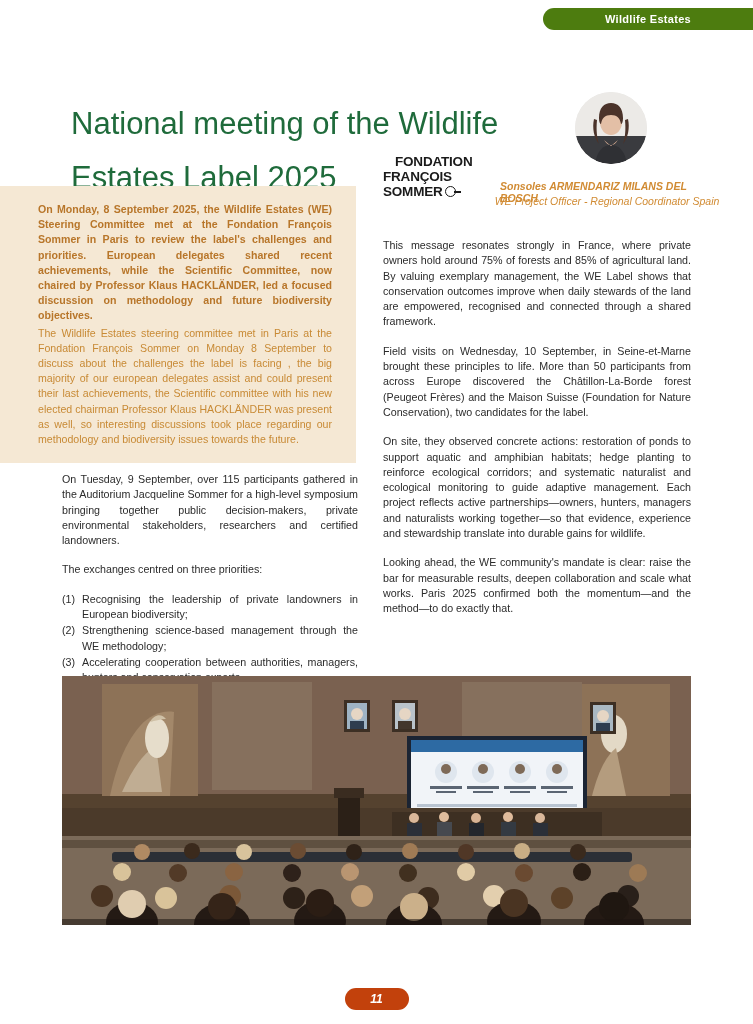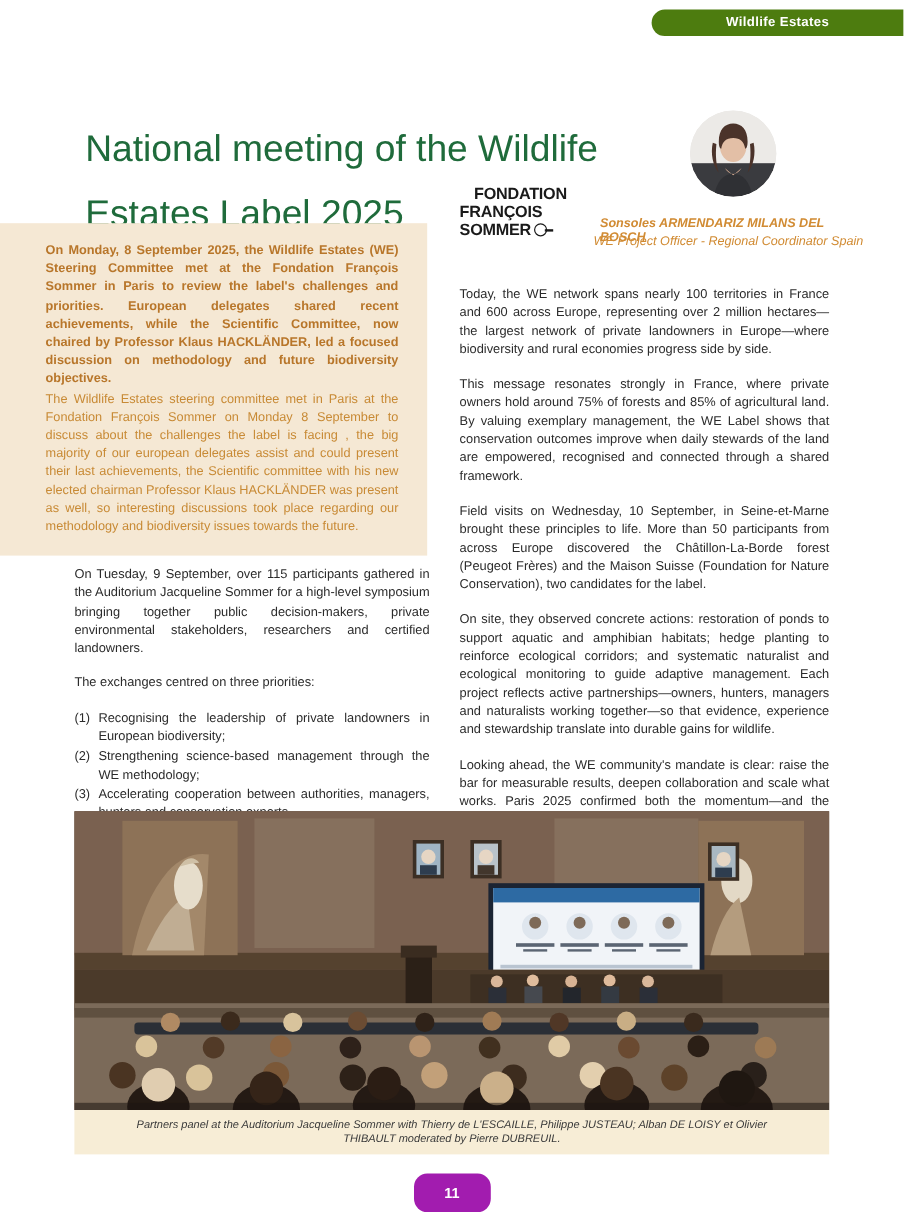--- a/index.html
+++ b/index.html
@@ -188,29 +188,30 @@
     text-align: center;
   }
 
   
   .page-num {
     position: absolute;
     left: 50%;
     transform: translateX(-50%);
     bottom: 14px;
     width: 64px;
-    height: 32px;
-    background: #a21caf;
+    height: 22px;
+    background: #c2410c;
     border-radius: 11px;
     color: #ffffff;
     font-size: 12px;
     font-weight: bold;
     display: flex;
     align-items: center;
     justify-content: center;
+    font-style: italic;
   }
 </style>
 </head>
 <body>
 
 <div class="header-tab">
   <span>Wildlife Estates</span>
 </div>
 
 <h1 class="title">National meeting of the Wildlife Estates Label 2025</h1>
@@ -265,21 +266,20 @@
       <span class="txt">Strengthening science-based management through the WE methodology;</span>
     </div>
     <div class="item">
       <span class="num">(3)</span>
       <span class="txt">Accelerating cooperation between authorities, managers, hunters and conservation experts.</span>
     </div>
   </div>
 </div>
 
 <div class="col-right">
-  <p>Today, the WE network spans nearly 100 territories in France and 600 across Europe, representing over 2 million hectares—the largest network of private landowners in Europe—where biodiversity and rural economies progress side by side.</p>
   <p>This message resonates strongly in France, where private owners hold around 75% of forests and 85% of agricultural land. By valuing exemplary management, the WE Label shows that conservation outcomes improve when daily stewards of the land are empowered, recognised and connected through a shared framework.</p>
   <p>Field visits on Wednesday, 10 September, in Seine-et-Marne brought these principles to life. More than 50 participants from across Europe discovered the Châtillon-La-Borde forest (Peugeot Frères) and the Maison Suisse (Foundation for Nature Conservation), two candidates for the label.</p>
   <p>On site, they observed concrete actions: restoration of ponds to support aquatic and amphibian habitats; hedge planting to reinforce ecological corridors; and systematic naturalist and ecological monitoring to guide adaptive management. Each project reflects active partnerships—owners, hunters, managers and naturalists working together—so that evidence, experience and stewardship translate into durable gains for wildlife.</p>
   <p>Looking ahead, the WE community's mandate is clear: raise the bar for measurable results, deepen collaboration and scale what works. Paris 2025 confirmed both the momentum—and the method—to do exactly that.</p>
 </div>
 
 <div class="photo-wrap">
   <svg class="photo" viewBox="0 0 629 249" preserveAspectRatio="none">
 
     <rect width="629" height="249" fill="#6d5748"></rect>
@@ -417,18 +417,17 @@
         <circle cx="160" cy="231" r="14" fill="#352418"></circle>
         <circle cx="258" cy="227" r="14" fill="#2b1d14"></circle>
         <circle cx="352" cy="231" r="14" fill="#cbb08a"></circle>
         <circle cx="452" cy="227" r="14" fill="#4a3422"></circle>
         <circle cx="552" cy="231" r="15" fill="#1f1711"></circle>
       </g>
     </g>
 
     <rect x="0" y="243" width="629" height="6" fill="#1b1410" opacity="0.55"></rect>
   </svg>
-  <div class="caption">Partners panel at the Auditorium Jacqueline Sommer with Thierry de L'ESCAILLE, Philippe JUSTEAU; Alban DE LOISY et Olivier THIBAULT moderated by Pierre DUBREUIL.</div>
 </div>
 
 <div class="page-num">
   <span>11</span>
 </div>
 
 </body></html>

